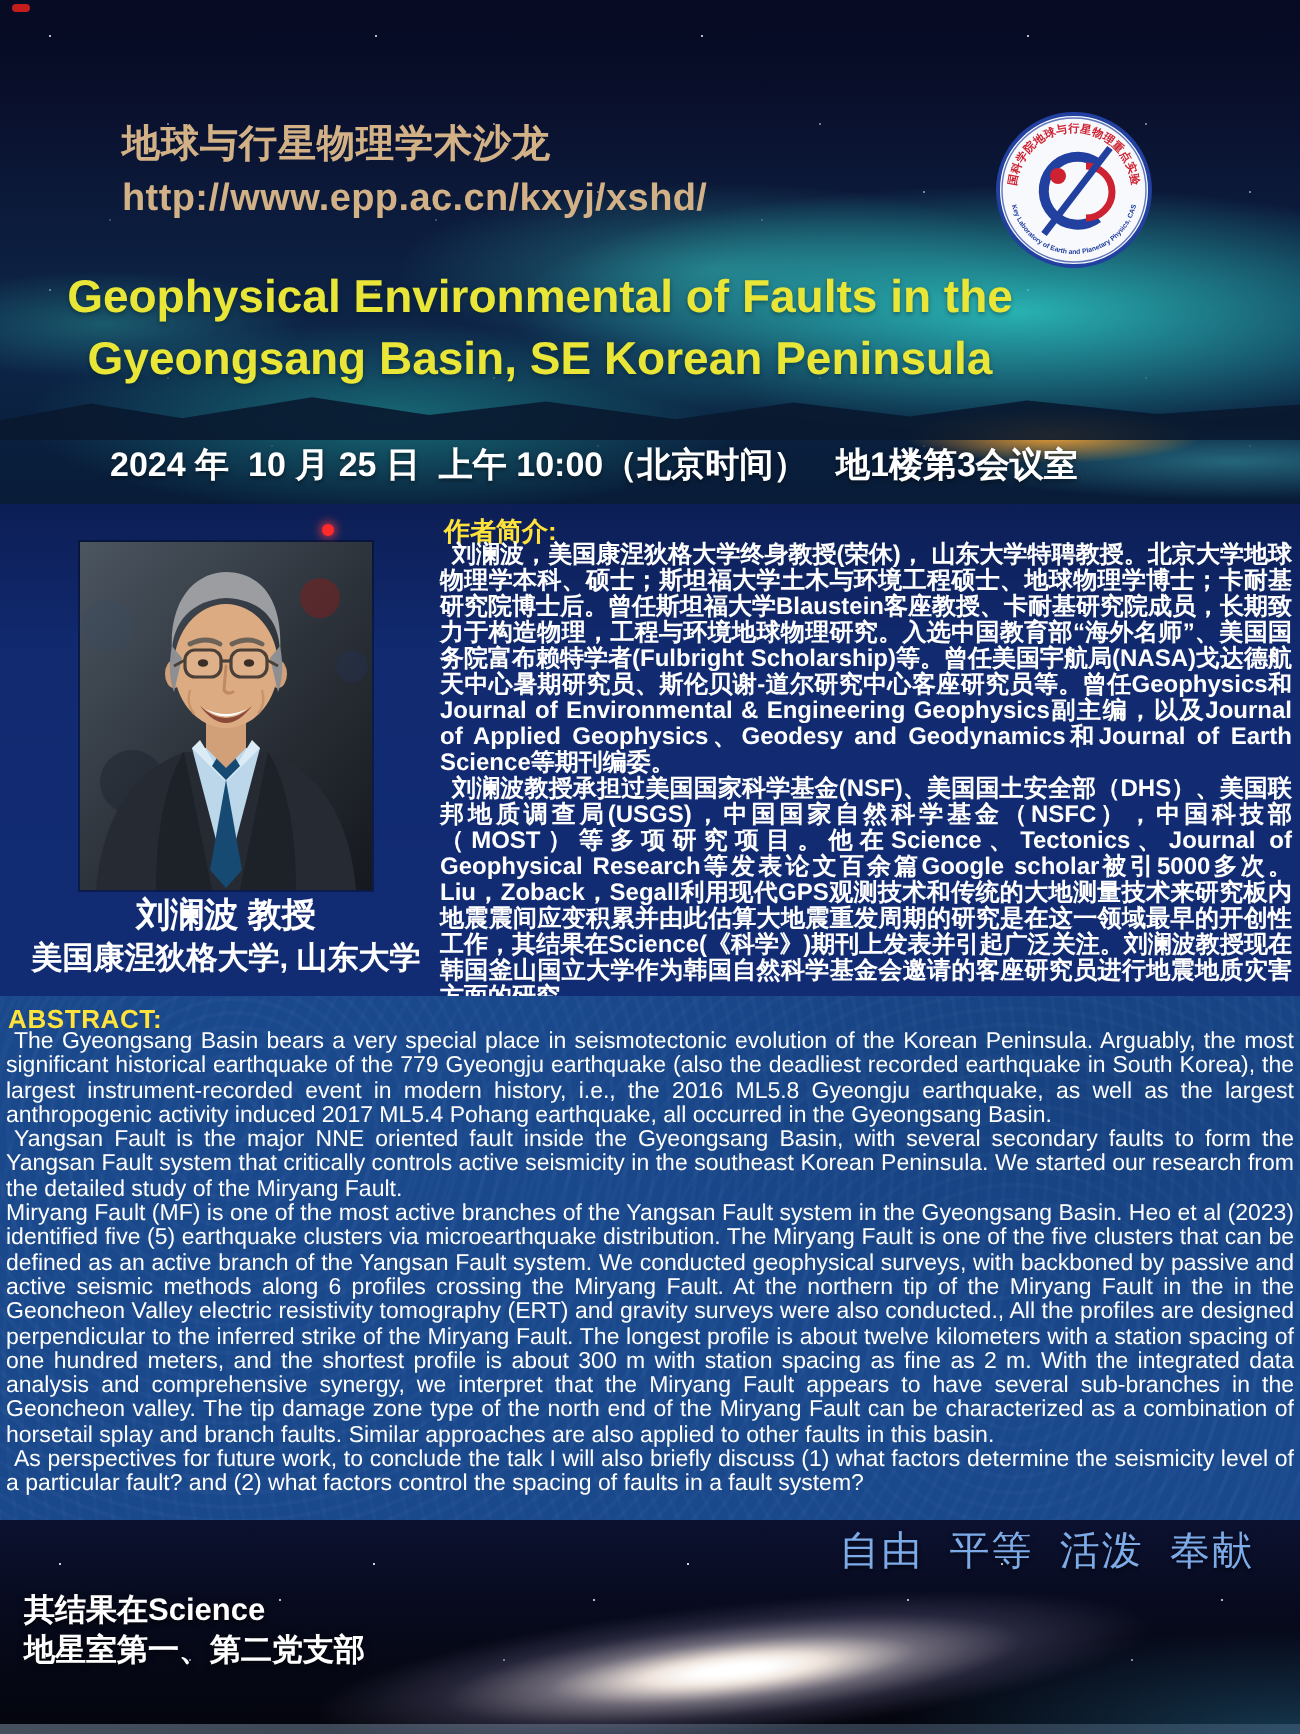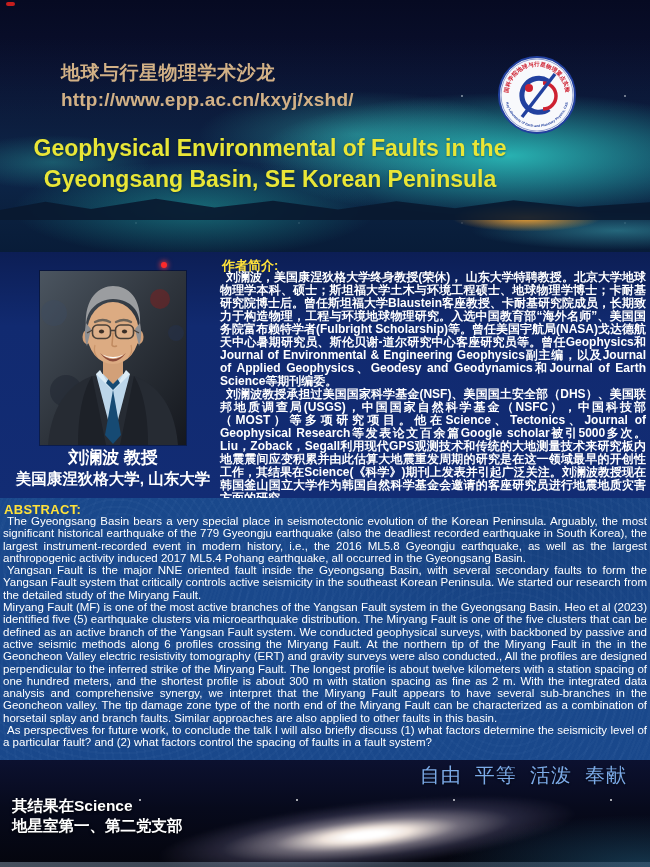--- a/index.html
+++ b/index.html
@@ -154,20 +154,24 @@
         <circle cx="32" cy="33" r="4" fill="#ce2131"></circle>
         <line x1="58" y1="19" x2="25" y2="62" stroke="#21409f" stroke-width="3.4"></line>
       </g>
     </svg>
 
     <div class="talk-title">
       <div>Geophysical Environmental of Faults in the</div>
       <div>Gyeongsang Basin, SE Korean Peninsula</div>
     </div>
 
+    <div class="dateline">
+      <span class="dt">2024 年  10 月 25 日  上午 10:00（北京时间）</span>
+      <span class="venue">地1楼第3会议室</span>
+    </div>
   </div>
 
   <div class="bio">
     <div class="laser-dot"></div>
 
     <svg class="photo" viewBox="0 0 146 174" aria-hidden="true">
       <defs>
         <linearGradient id="pbg" x1="0" y1="0" x2="1" y2="1">
           <stop offset="0" stop-color="#4b5560"></stop>
             <stop offset=".5" stop-color="#2e343c"></stop>

